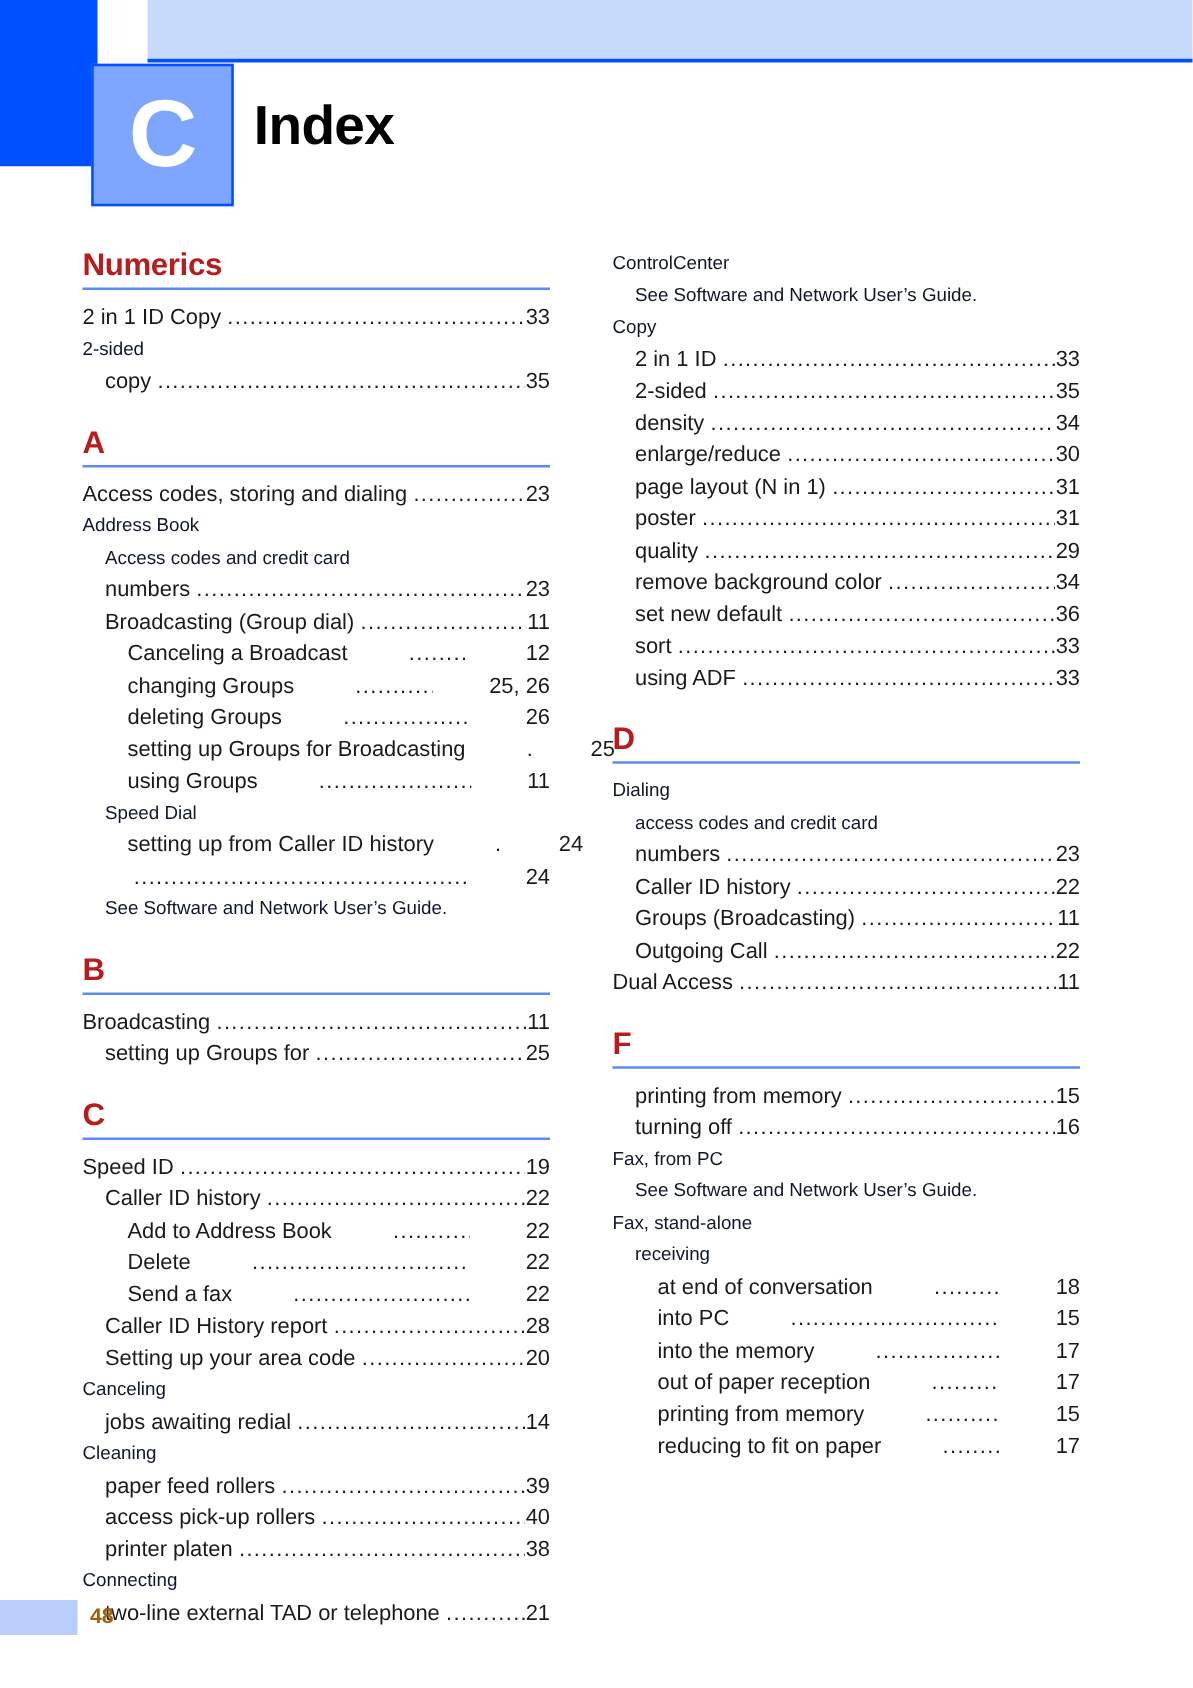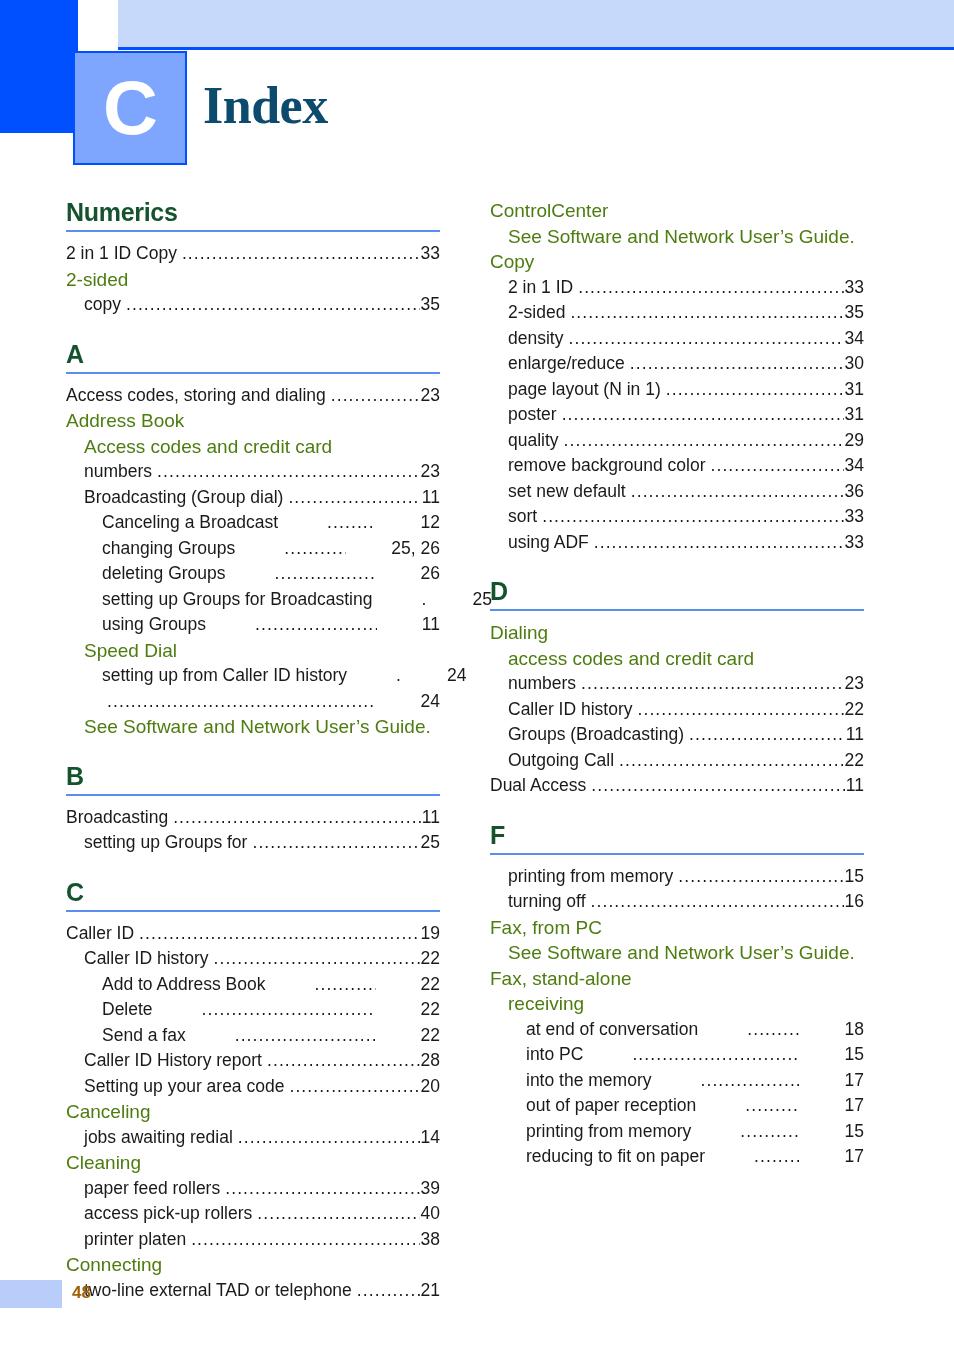--- a/index.html
+++ b/index.html
@@ -45,38 +45,37 @@
     color: #ffffff;
     font-size: 76px;
     font-weight: bold;
     line-height: 110px;
     text-align: center;
     letter-spacing: -1px;
   }
   .chapter-title {
     position: absolute;
     left: 203px; top: 76px;
-    font-size: 52px;
+    font-size: 44px;
     font-weight: bold;
-    color: #0c4a6e;
+    color: #000000;
     letter-spacing: -0.5px;
-    font-family: Liberation Serif, serif;
   }
 
   
   .col {
     position: absolute;
     top: 198px;
     width: 374px;
   }
   .col-left  { left: 66px; }
   .col-right { left: 490px; }
 
   .section-head {
-    color: #14532d;
+    color: #b91c1c;
     font-weight: bold;
     letter-spacing: -0.3px;
   }
   .section-head.numerics { font-size: 25px; }
   .section-head.letter   { font-size: 25px; }
 
   .section-rule {
     height: 2px;
     background: #5b8cf0;
     margin-top: 3px;
@@ -106,23 +105,23 @@
   }
   .entry .pg { flex: 0 0 auto; }
 
   
   .lvl0 { padding-left: 0px; }
   .lvl1 { padding-left: 18px; }
   .lvl2 { padding-left: 36px; gap: 44px; }
 
   
   .plain {
-    font-size: 19px;
+    font-size: 15px;
     line-height: 25.5px;
-    color: #4d7c0f;
+    color: #0f172a;
     white-space: nowrap;
   }
 
   .blockgap { height: 22px; }
 
   
   .footer-bar {
     position: absolute;
     left: 0; top: 1280px;
     width: 62px; height: 28px;
@@ -232,21 +231,21 @@
         <span class="txt">setting up Groups for</span>
         <span class="dots">..........................................................................................</span>
         <span class="pg">25</span>
       </div>
     </div>
     <div class="blockgap"></div>
     <div class="section-head letter">C</div>
     <div class="section-rule"></div>
     <div class="group">
       <div class="entry lvl0">
-        <span class="txt">Caller ID</span>
+        <span class="txt">Speed ID</span>
         <span class="dots">..........................................................................................</span>
         <span class="pg">19</span>
       </div>
       <div class="entry lvl1">
         <span class="txt">Caller ID history</span>
         <span class="dots">..........................................................................................</span>
         <span class="pg">22</span>
       </div>
       <div class="entry lvl2">
         <span class="txt">Add to Address Book</span>

